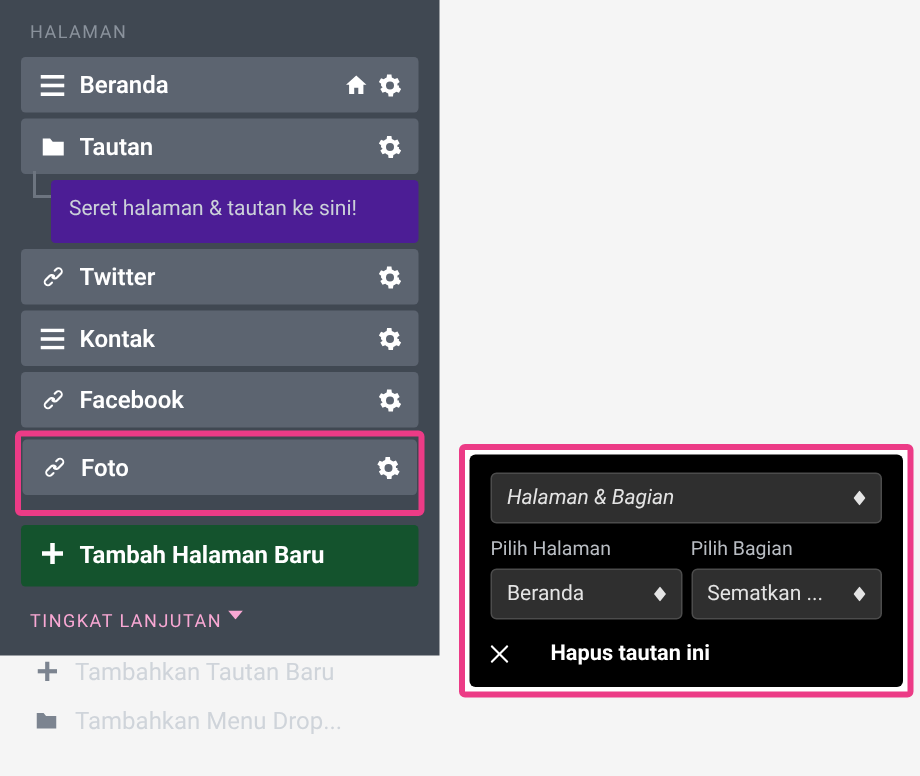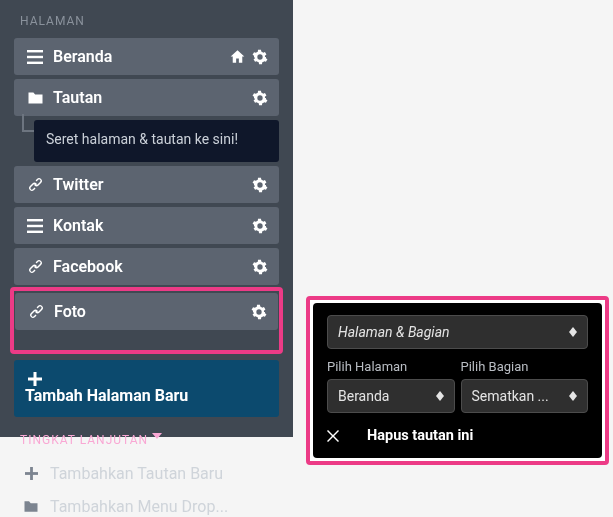--- a/index.html
+++ b/index.html
@@ -50,21 +50,21 @@
   .nav-item .label {
     flex: 1;
   }
   .nav-item .right-icons {
     display: flex;
     gap: 6px;
     align-items: center;
   }
   .drop-hint {
     margin-left: 20px;
-    background: #0f172a;
+    background: #4c1d95;
     border-radius: 3px;
     padding: 10px 12px 14px 12px;
     color: #cbd1d9;
     font-size: 14px;
     margin-bottom: 4px;
     position: relative;
     line-height: 1.3;
   }
   .drop-hint::before {
     content: "";
@@ -75,32 +75,31 @@
     height: 16px;
     border-left: 2px solid #6d7580;
     border-bottom: 2px solid #6d7580;
   }
   .highlight-wrap {
     border: 4px solid #ec3b86;
     border-radius: 4px;
     margin: -2px -4px 6px -4px;
     padding: 2px 1px;
   }
-  .highlight-wrap .nav-item { margin-bottom: 18px; }
+  .highlight-wrap .nav-item { margin-bottom: 8px; }
   .add-page {
-    background: #0c4a6e;
+    background: #14532d;
     color: #fff;
     border-radius: 3px;
     padding: 10px 11px 12px 11px;
     display: flex;
     align-items: flex-start;
     font-size: 16px;
     font-weight: 700;
     margin-bottom: 12px;
-    flex-direction: column;
   }
   .add-page .icon-slot {
     width: 20px;
     display: inline-flex;
     align-items: center;
     justify-content: center;
     margin-right: 8px;
     margin-top: 2px;
   }
   .add-page .label { flex: 1; line-height: 1.2; }

